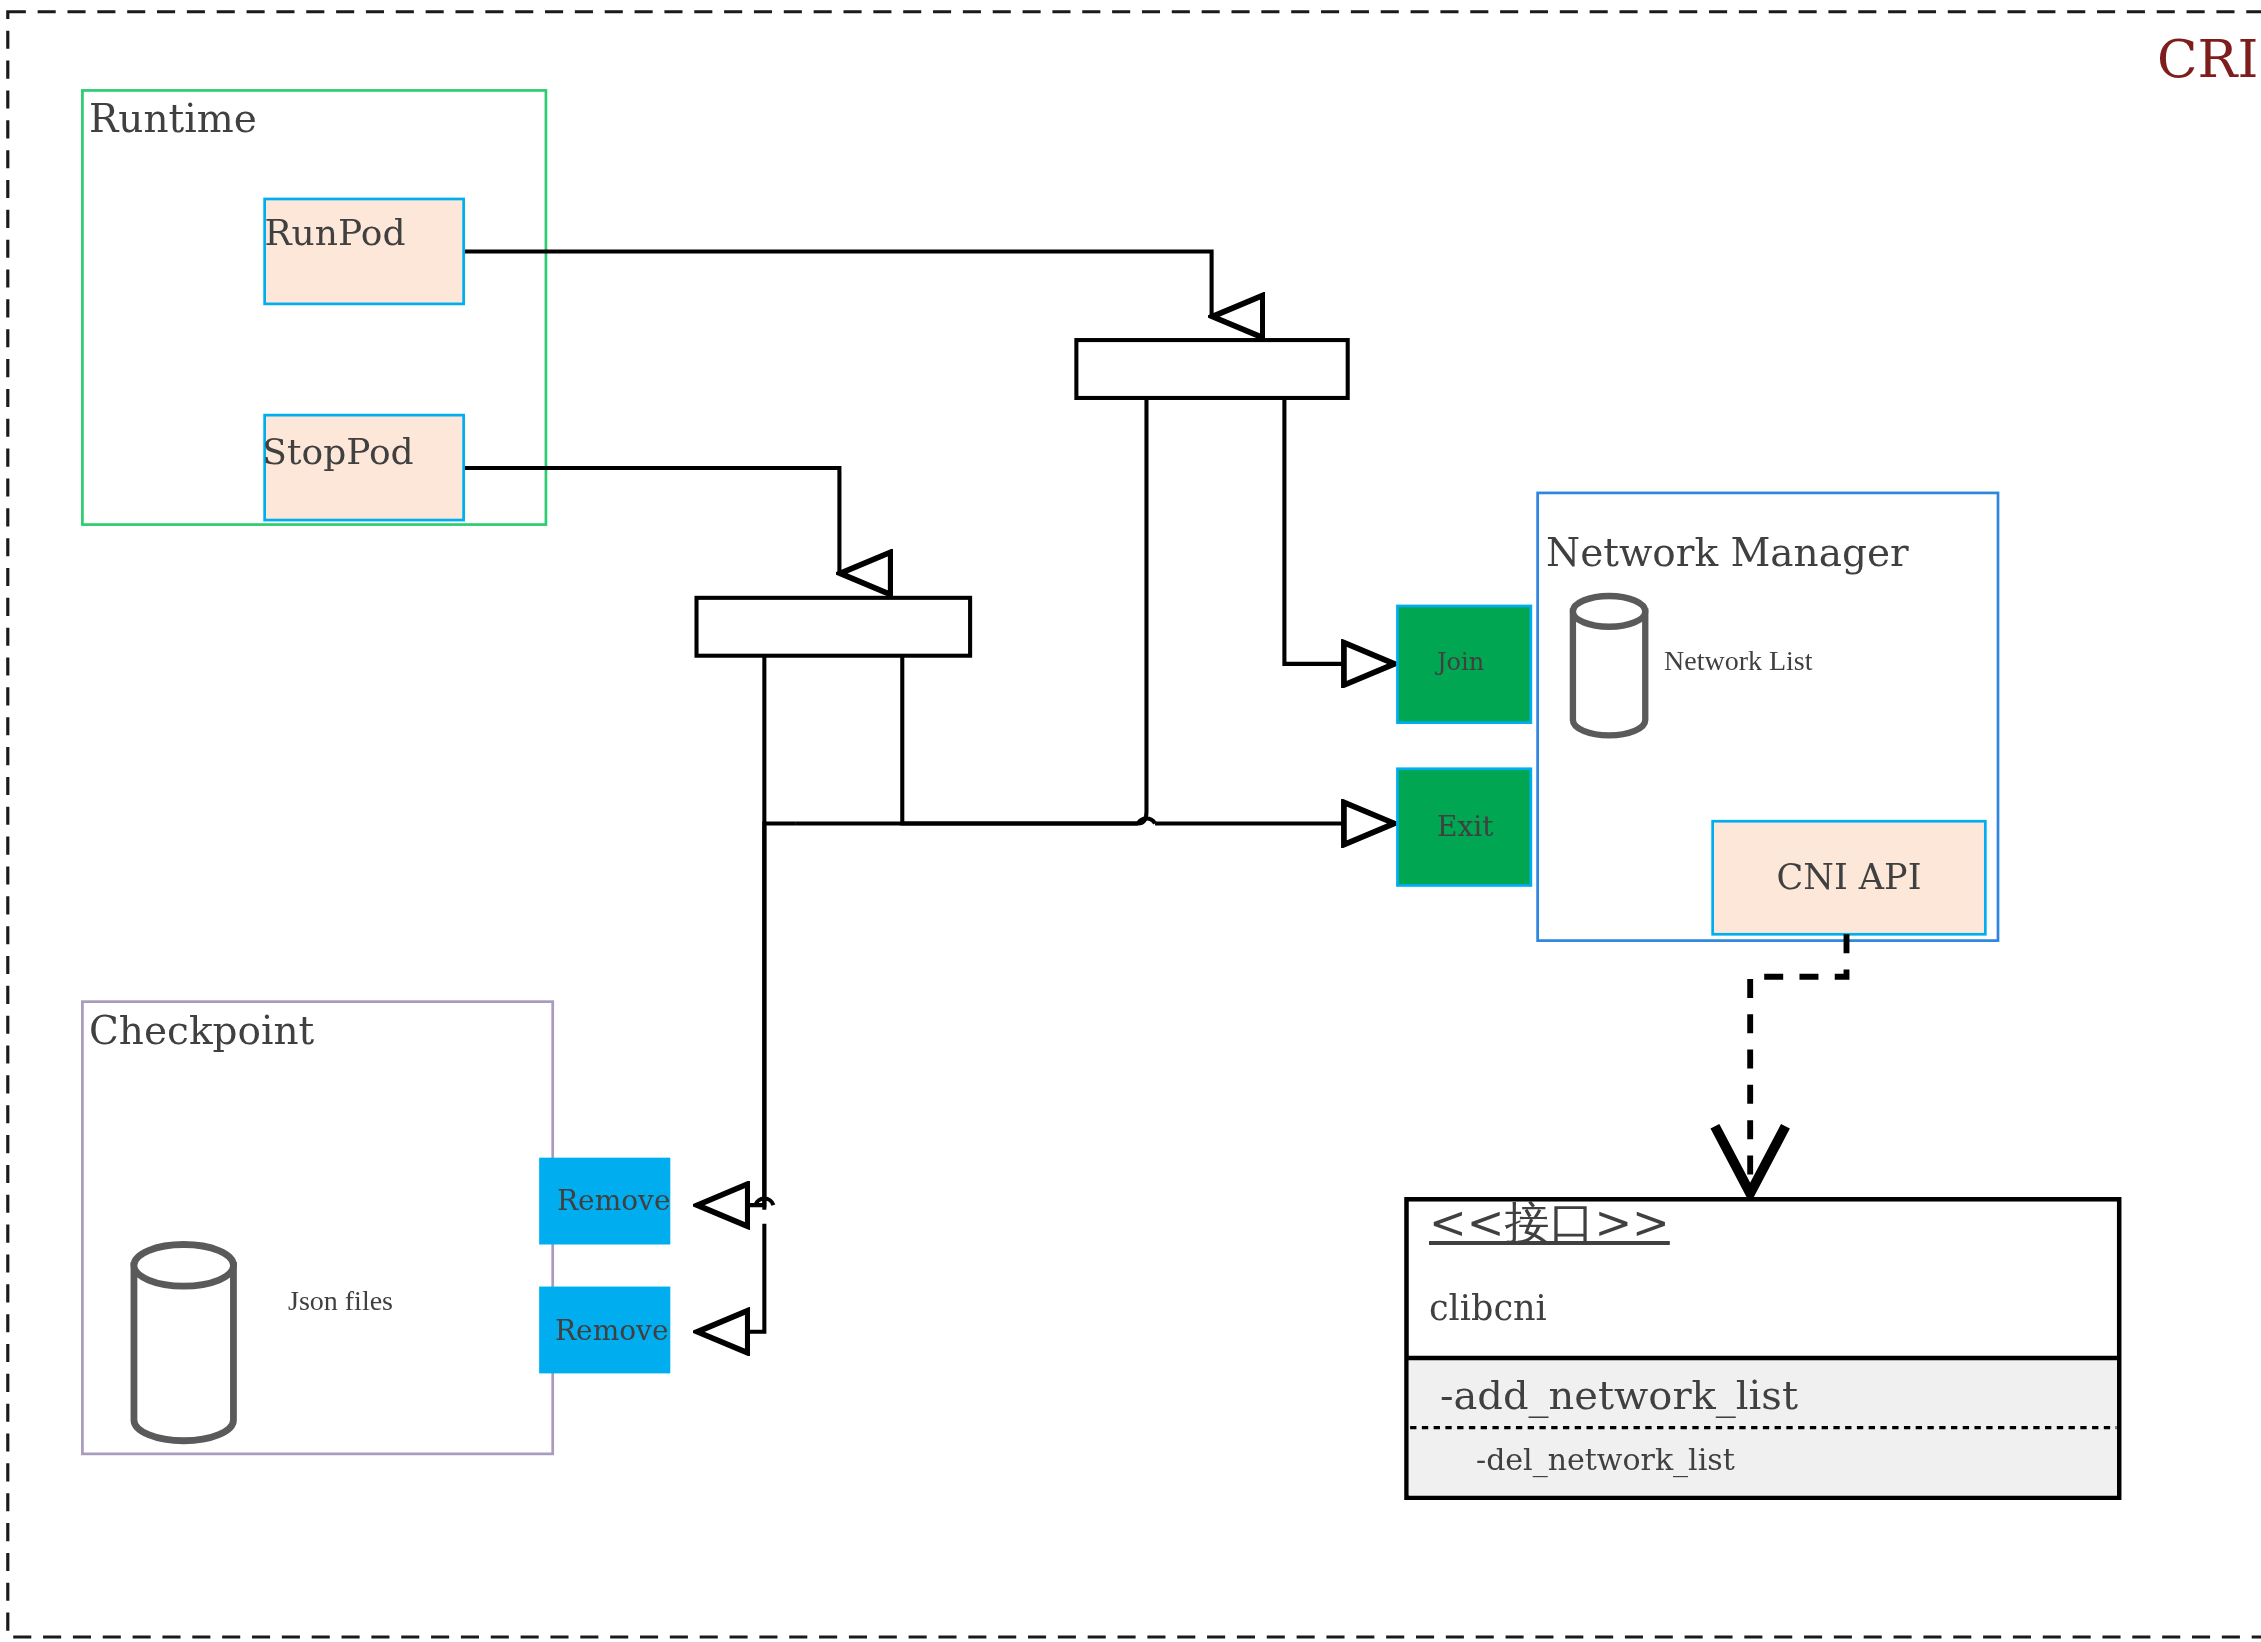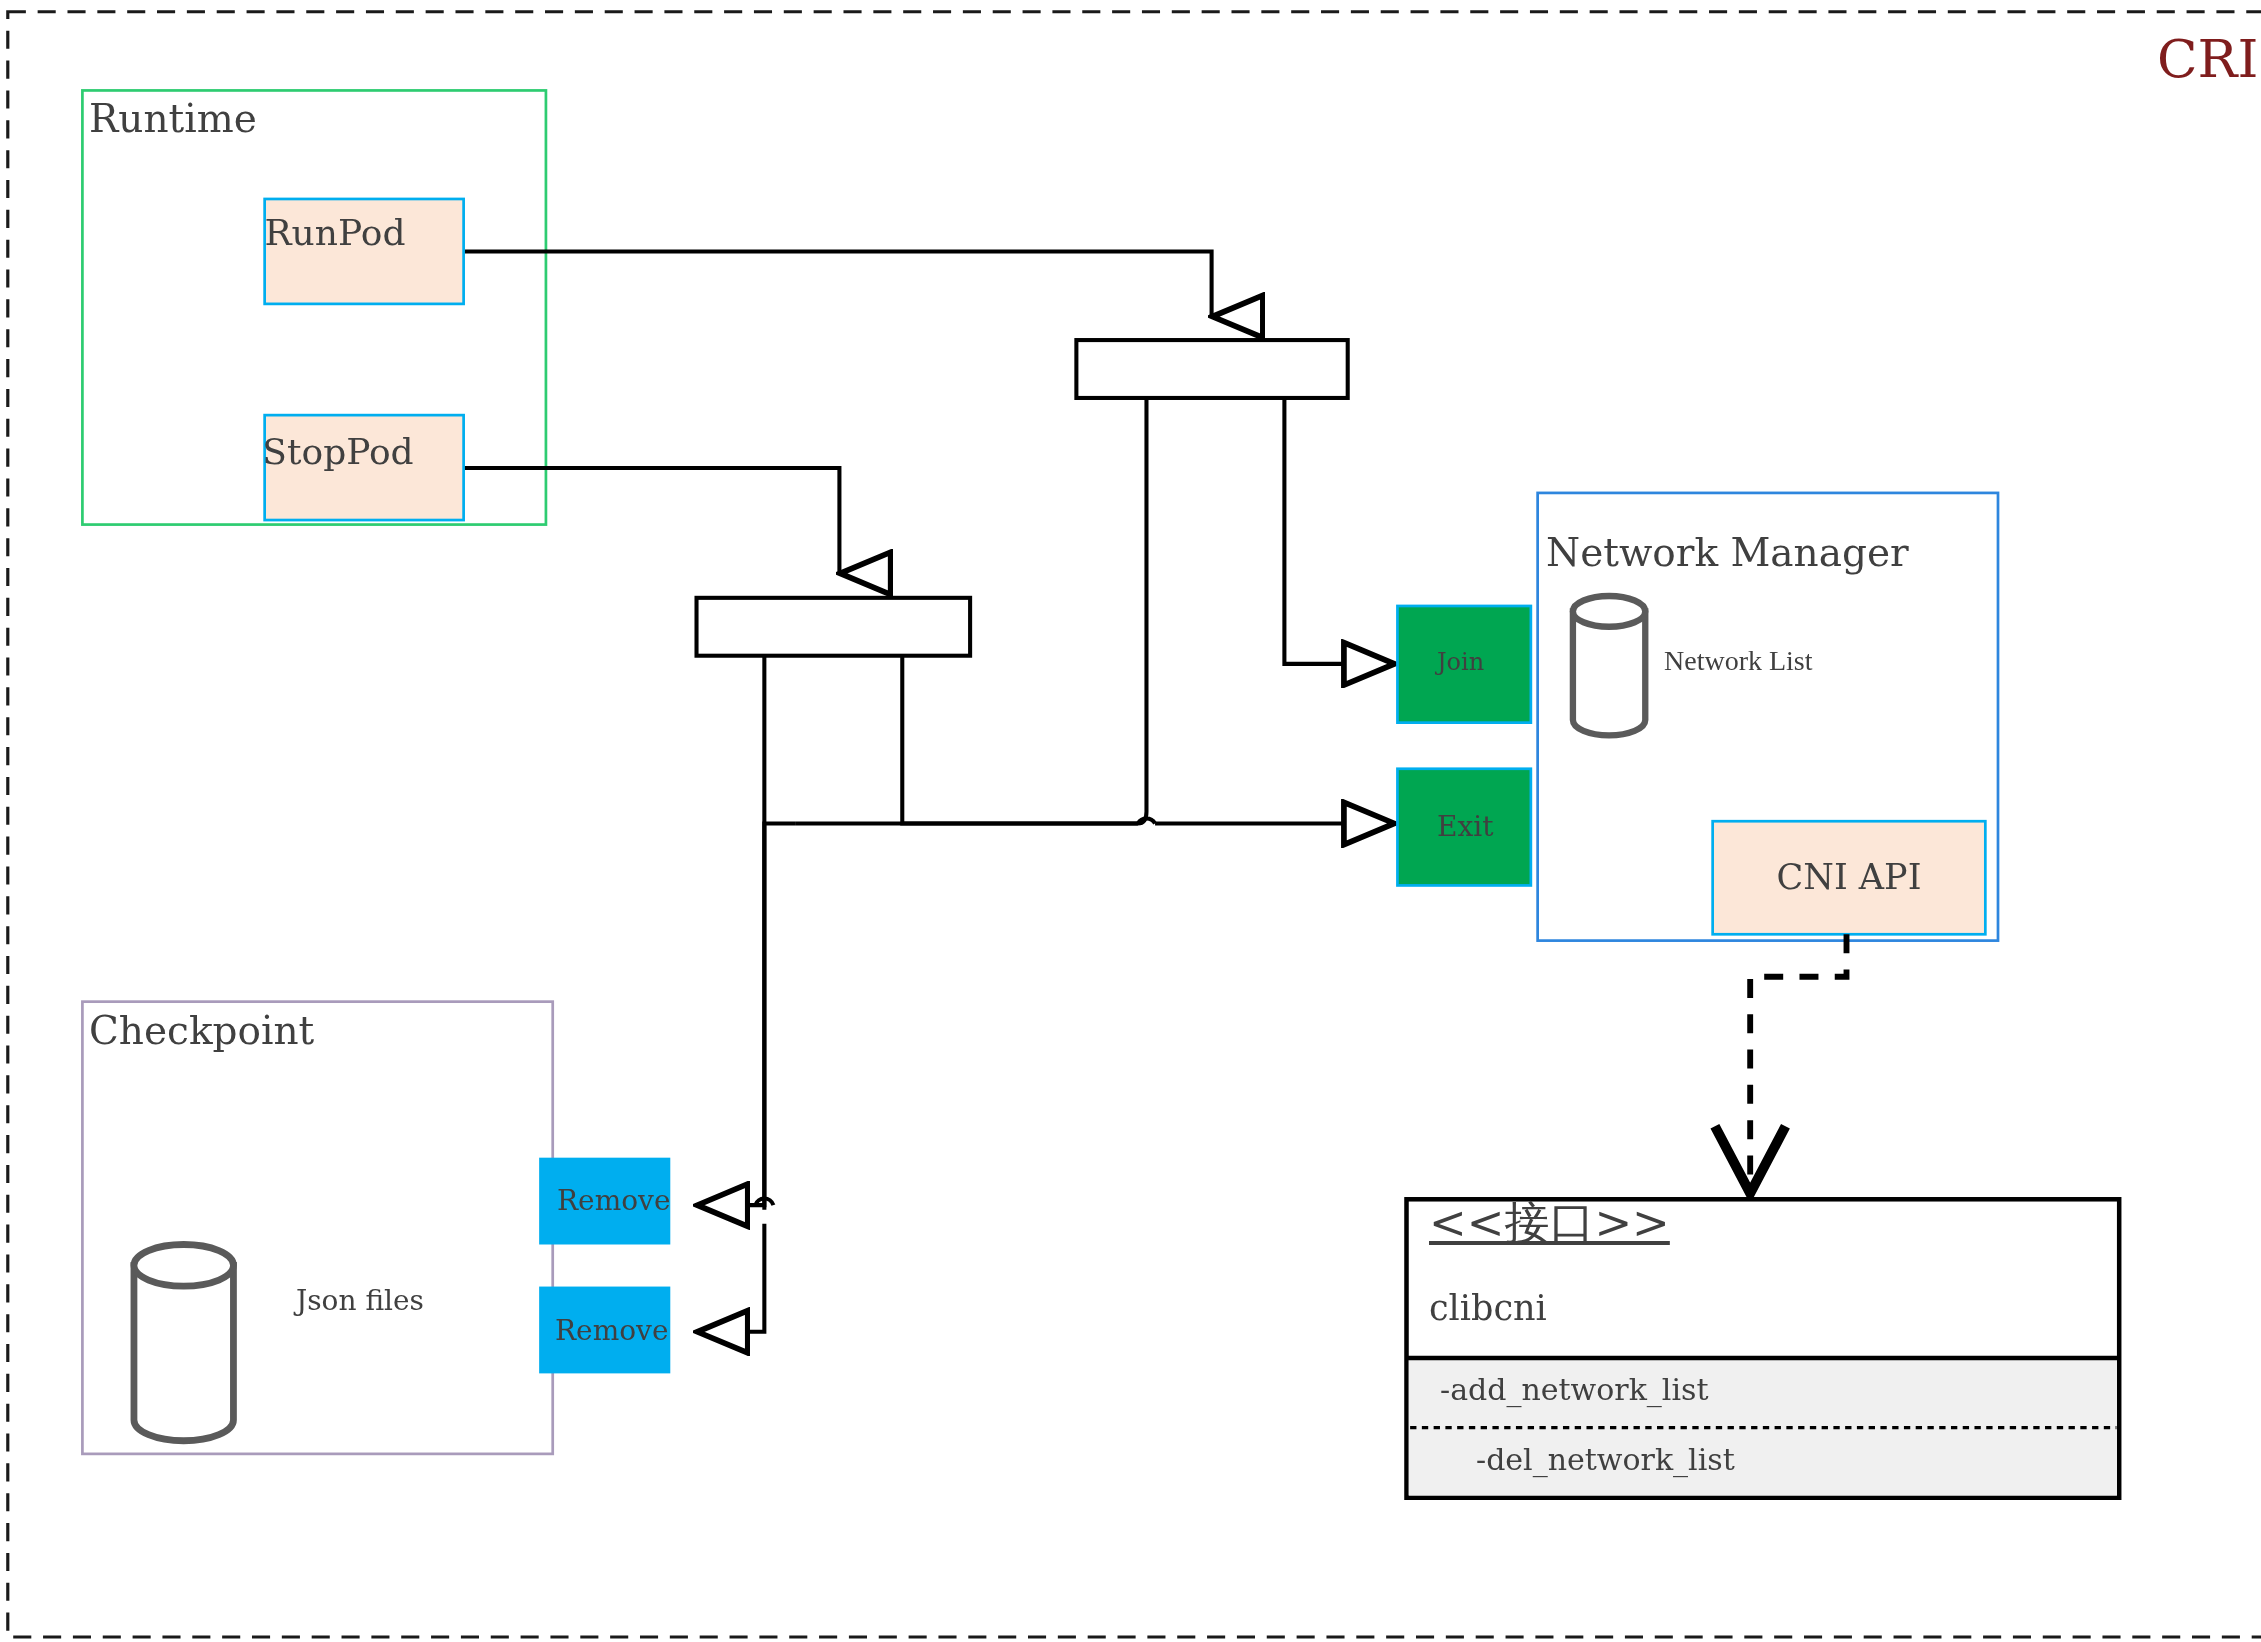--- a/index.html
+++ b/index.html
@@ -91,38 +91,38 @@
   <div class="lbl c-title" style="left:2157px;top:32px;">CRI</div>
 
   <div class="lbl" style="left:89px;top:99px;font-size:39px;">Runtime</div>
 
   <div class="lbl" style="left:335px;top:233px;font-size:36px;transform:translate(-50%,-50%);">RunPod</div>
 
   <div class="lbl" style="left:338px;top:452px;font-size:36px;transform:translate(-50%,-50%);">StopPod</div>
 
   <div class="lbl" style="left:89px;top:1011px;font-size:39px;">Checkpoint</div>
 
-  <div class="lbl" style="left:296px;top:1287px;font-size:28px;">Json files</div>
+  <div class="lbl" style="left:288px;top:1287px;font-size:28px;font-family:Liberation Serif, serif;">Json files</div>
 
   <div class="lbl" style="left:557px;top:1187px;font-size:28px;">Remove</div>
 
   <div class="lbl" style="left:555px;top:1317px;font-size:28px;">Remove</div>
 
   <div class="lbl" style="left:1546px;top:509px;font-size:39px;margin-top:24px;">Network Manager</div>
 
   <div class="lbl" style="left:1664px;top:647px;font-size:28px;font-family:Liberation Serif, serif;">Network List</div>
 
   <div class="lbl" style="left:1437px;top:650px;font-size:24px;">Join</div>
 
   <div class="lbl" style="left:1437px;top:813px;font-size:28px;">Exit</div>
 
   <div class="lbl" style="left:1849px;top:877px;font-size:35px;transform:translate(-50%,-50%);">CNI API</div>
 
   <div class="lbl" style="left:1429px;top:1200px;font-size:45px;text-decoration:underline;">&lt;&lt;接口&gt;&gt;</div>
 
   <div class="lbl" style="left:1429px;top:1291px;font-size:35px;">clibcni</div>
 
-  <div class="lbl" style="left:1440px;top:1375px;font-size:30px;">-add_network_list</div>
+  <div class="lbl" style="left:1440px;top:1375px;font-size:40px;">-add_network_list</div>
 
   <div class="lbl" style="left:1440px;top:1445px;font-size:30px;margin-left:36px;">-del_network_list</div>
 
 </div>
 
 
 </body></html>

